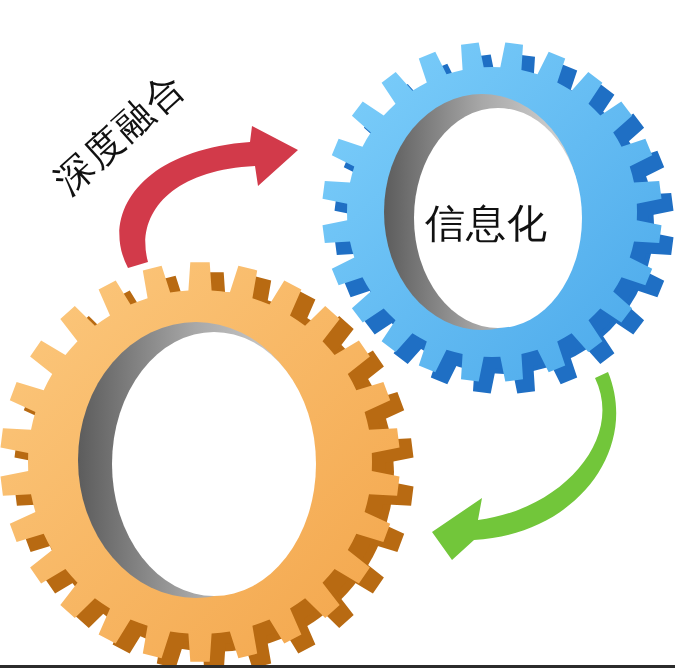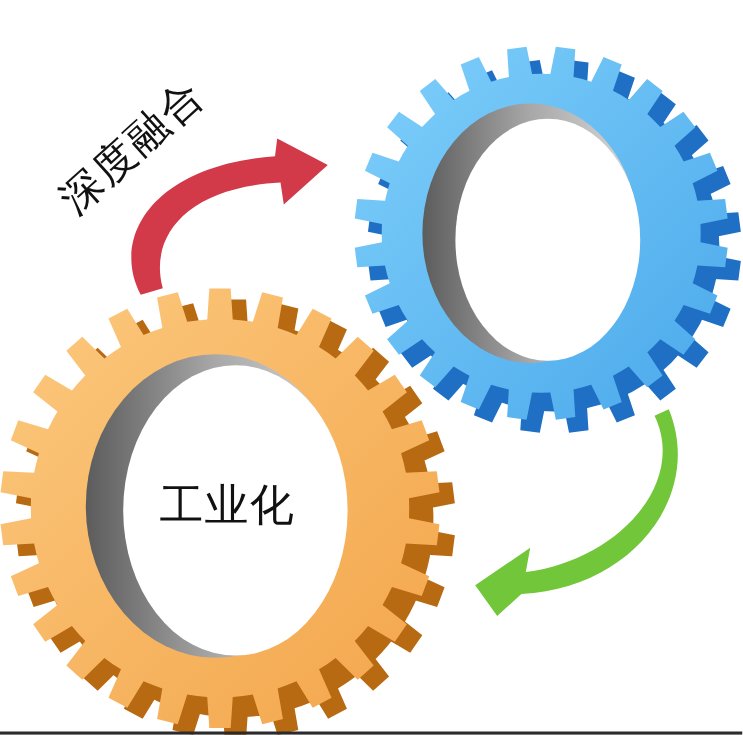--- a/index.html
+++ b/index.html
@@ -65,17 +65,17 @@
       <ellipse cx="6" cy="6" rx="84" ry="110" fill="#ffffff"></ellipse>
     </g>
 
     <g>
       <path d="M 595 378 C 625 440, 560 510, 478 520 L 482 498 L 432 532 L 452 560 L 474 540 C 575 535, 640 450, 608 372 Z" fill="#72c63a"></path>
     </g>
   </svg>
 
   <div id="fusion-label" class="label" style="left:40px; top:108px;">深度融合</div>
 
+  <div class="label gear-label" style="left:425px; top:196px;">信息化</div>
 
-  <div class="label gear-label" style="left:145px; top:432px;">工业化</div>
 
   <div id="bottom-bar"></div>
 </div>
 
 </body></html>

